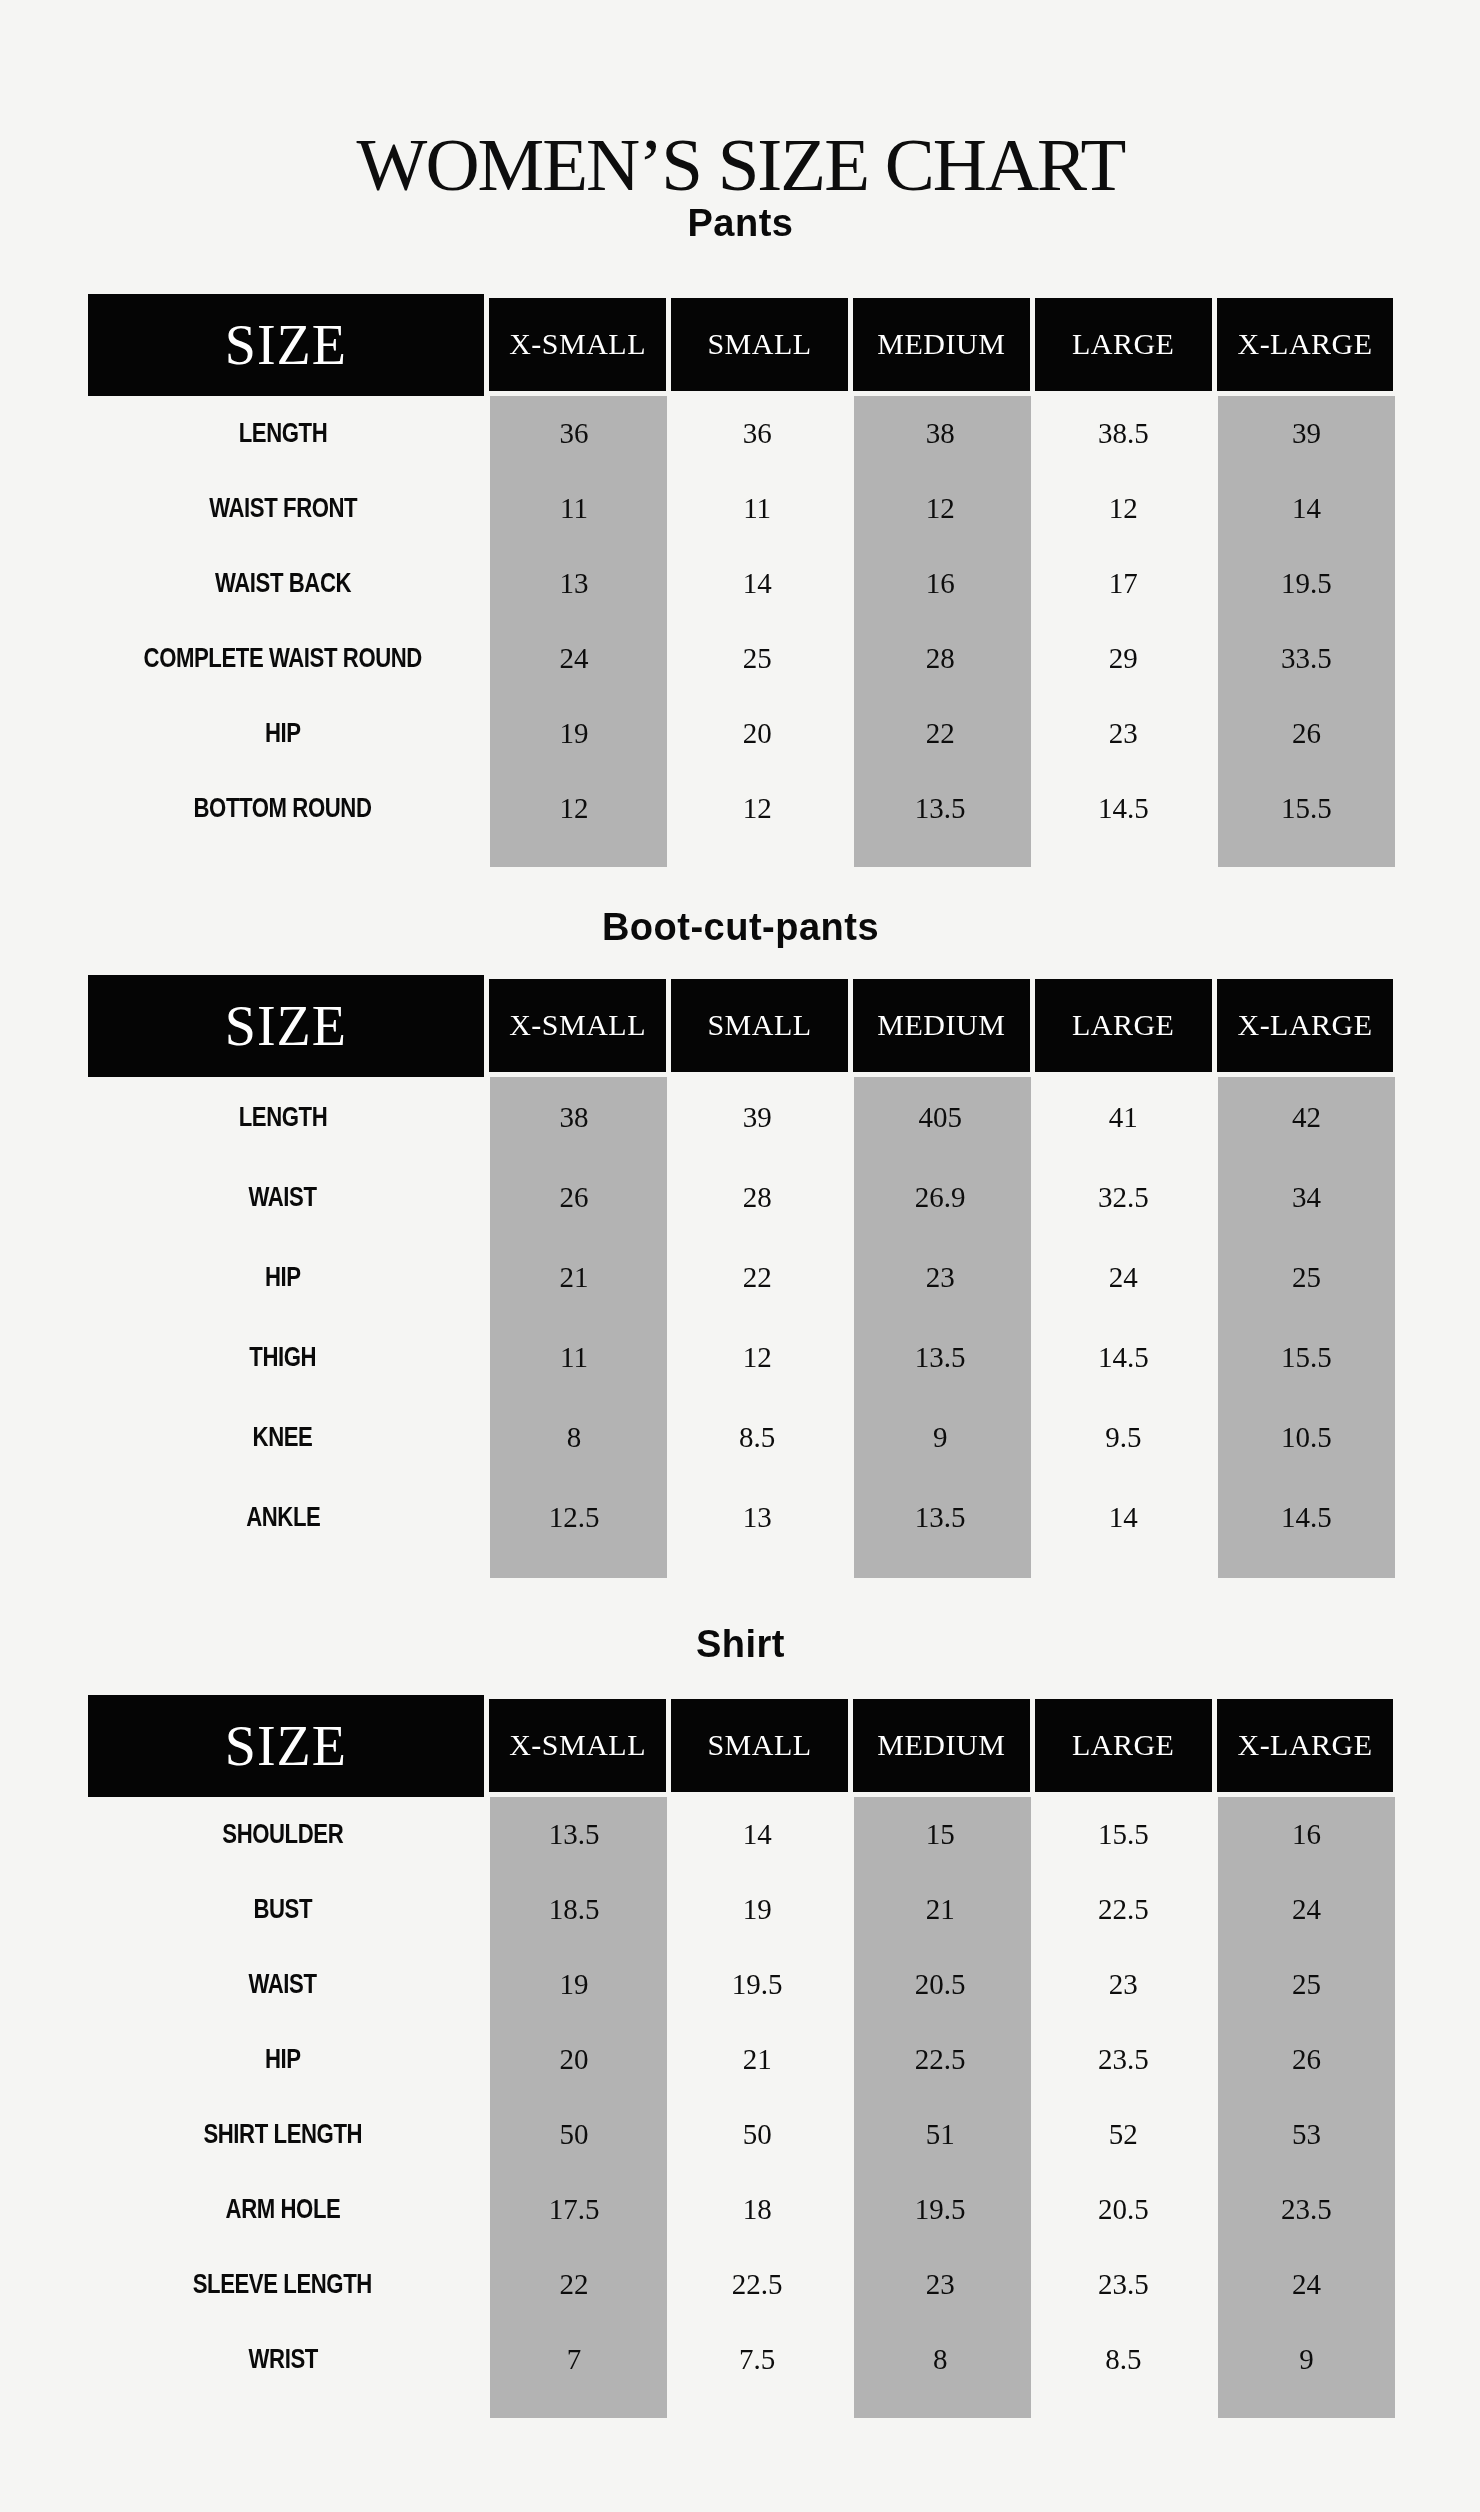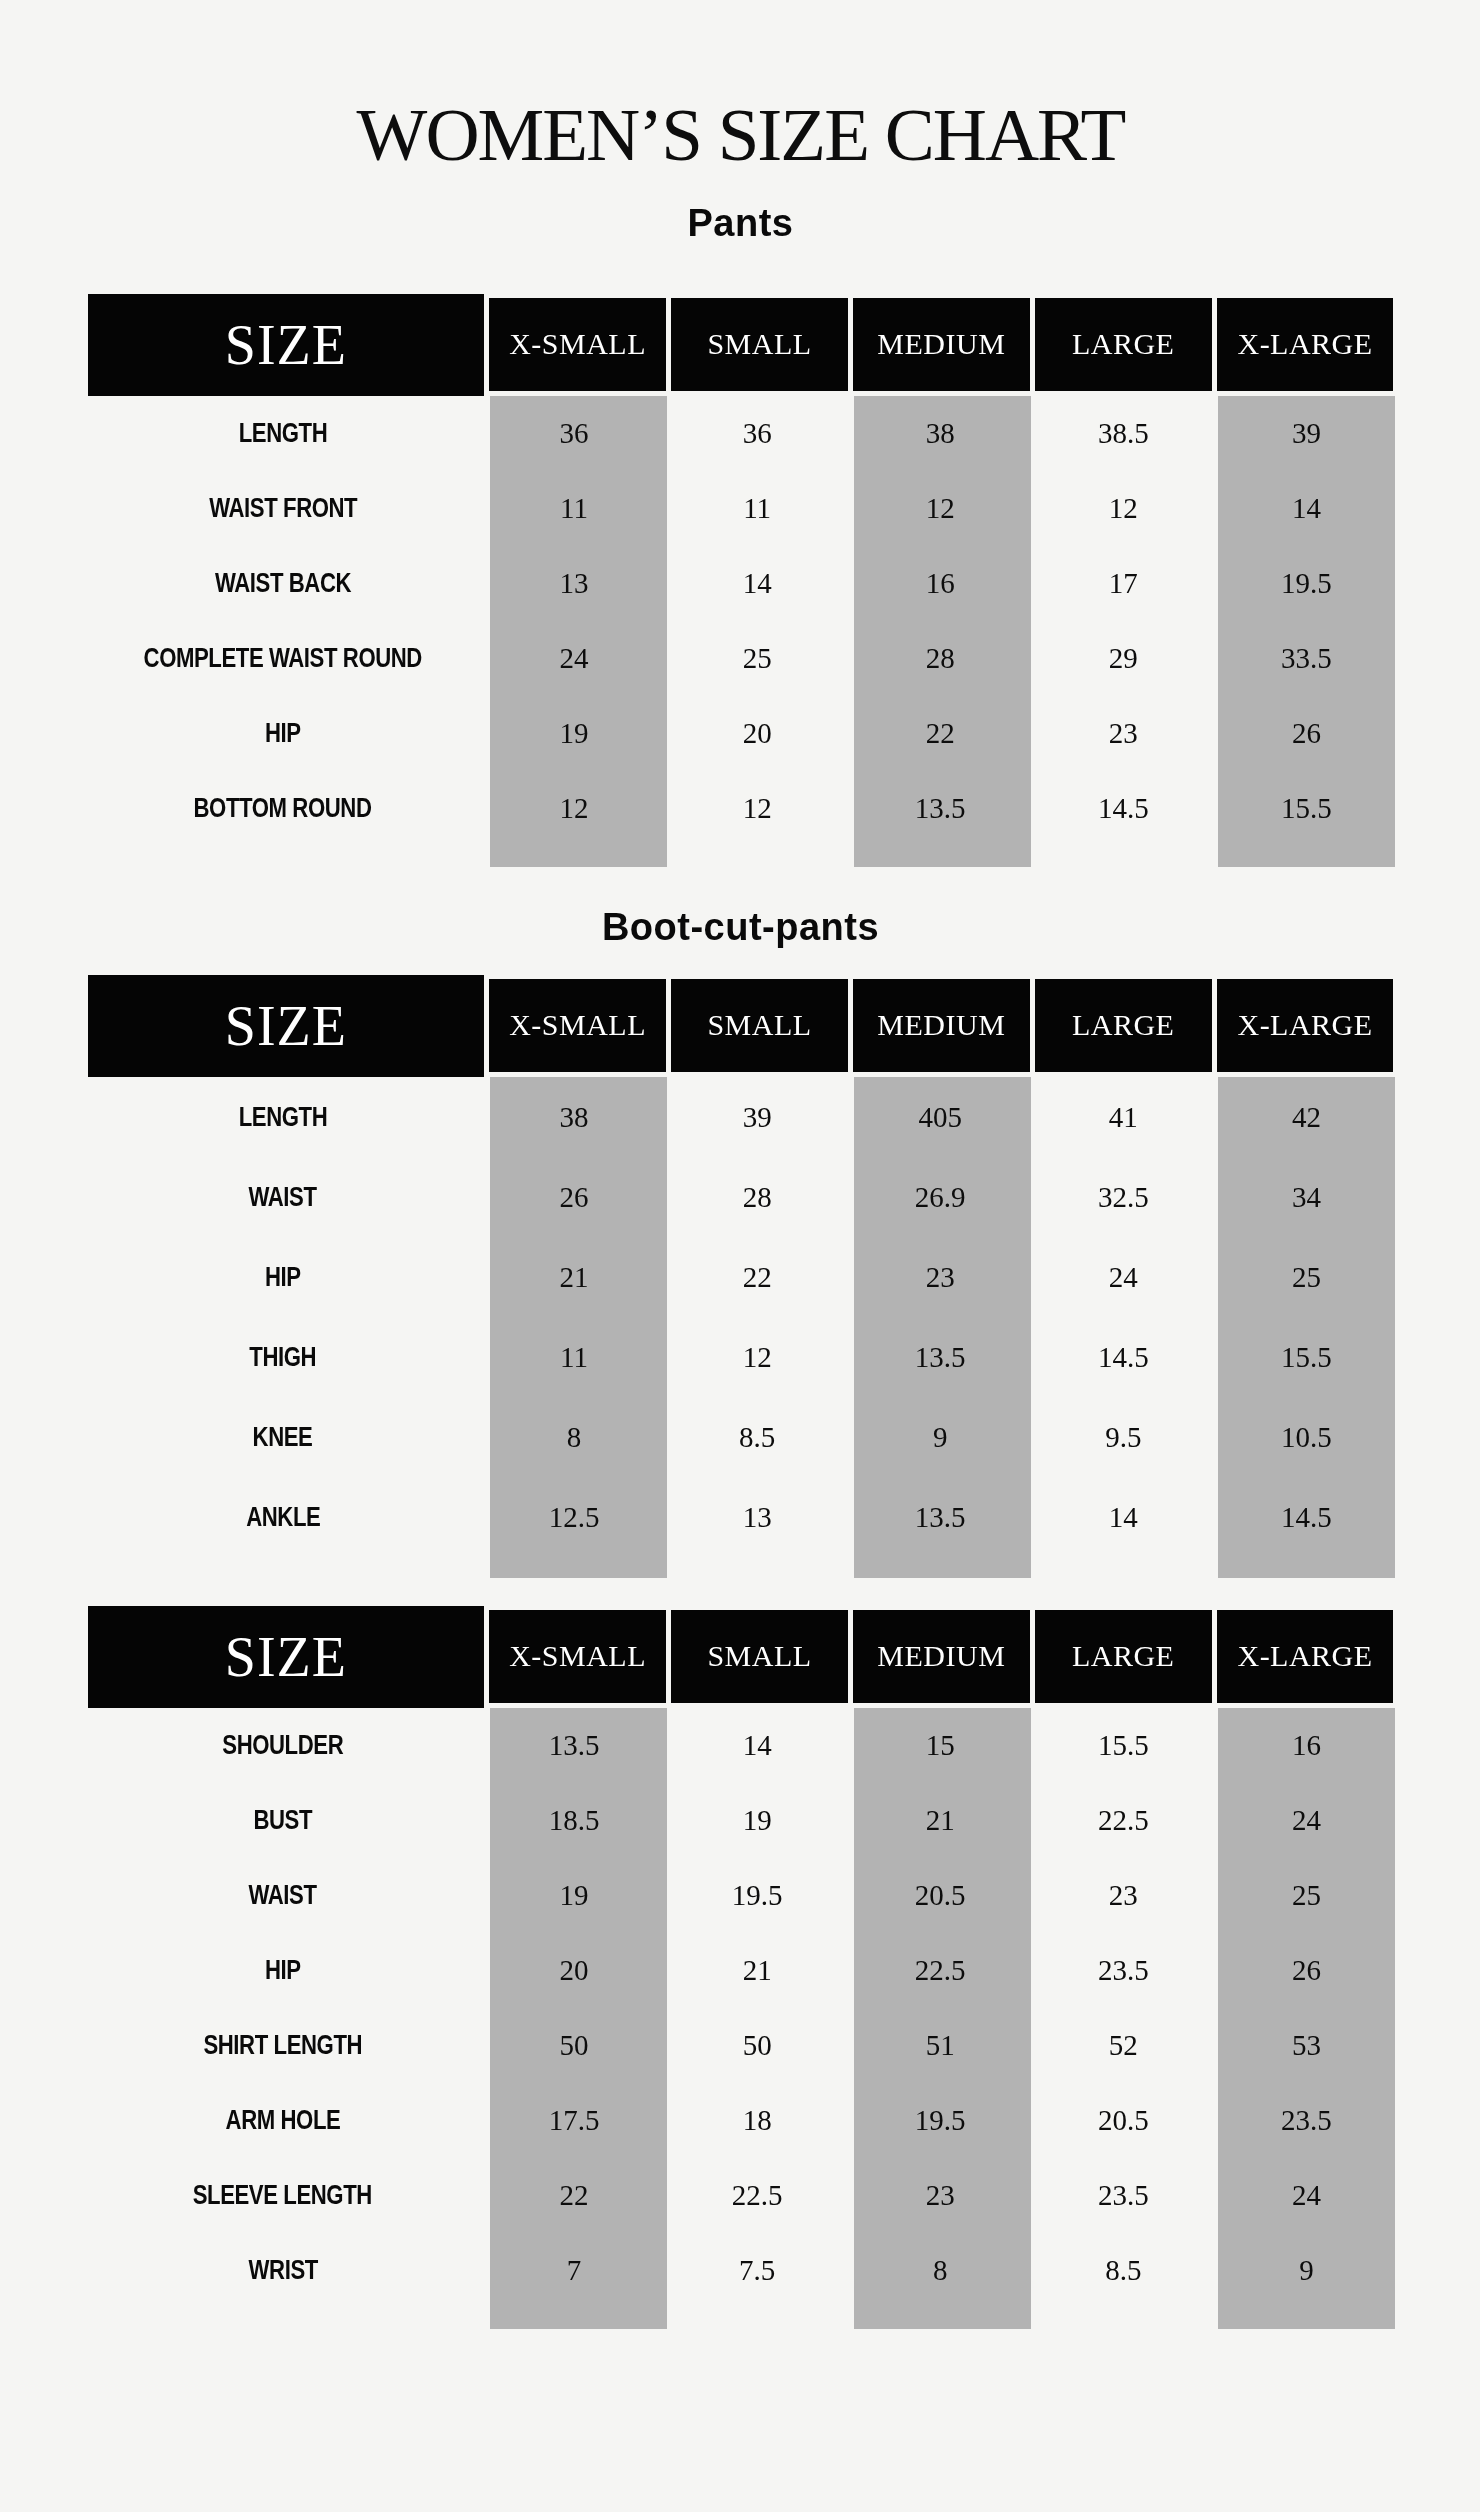--- a/index.html
+++ b/index.html
@@ -7,21 +7,21 @@
   body {
     width:1481px; height:3261px; position:relative;
     font-family:"Liberation Serif", serif; color:#111;
   }
   .sheet {
     position:absolute; top:0; left:0; width:1481px; height:2882px;
     background:#f5f5f3; overflow:visible;
   }
   
   .main-title {
-    padding-top:85px; height:186px; line-height:100px;
+    padding-top:115px; height:186px; line-height:100px;
     text-align:center; font-family:"Liberation Serif", serif;
     font-size:75px; font-weight:400; letter-spacing:-2px; color:#0d0d0d;
     transform-origin:top center;
   }
   
   .chart-title {
     text-align:center; font-family:"Liberation Sans", sans-serif;
     font-weight:700; font-size:38px; line-height:46px; color:#0a0a0a;
     letter-spacing:0.5px;
   }
@@ -225,20 +225,21 @@
               <div class="vcell">12.5</div>
               <div class="vcell">13</div>
               <div class="vcell">13.5</div>
               <div class="vcell">14</div>
               <div class="vcell">14.5</div>
             </div>
           </div>
         </div>
       </section>
       <section class="chart-section t-shirt">
+        <div class="chart-title">Shirt</div>
         <div class="chart">
           <div class="chead">
             <div class="hcell size">SIZE</div>
             <div class="hcell sz">X-SMALL</div>
             <div class="hcell sz">SMALL</div>
             <div class="hcell sz">MEDIUM</div>
             <div class="hcell sz">LARGE</div>
             <div class="hcell sz">X-LARGE</div>
           </div>
           <div class="cbody">

